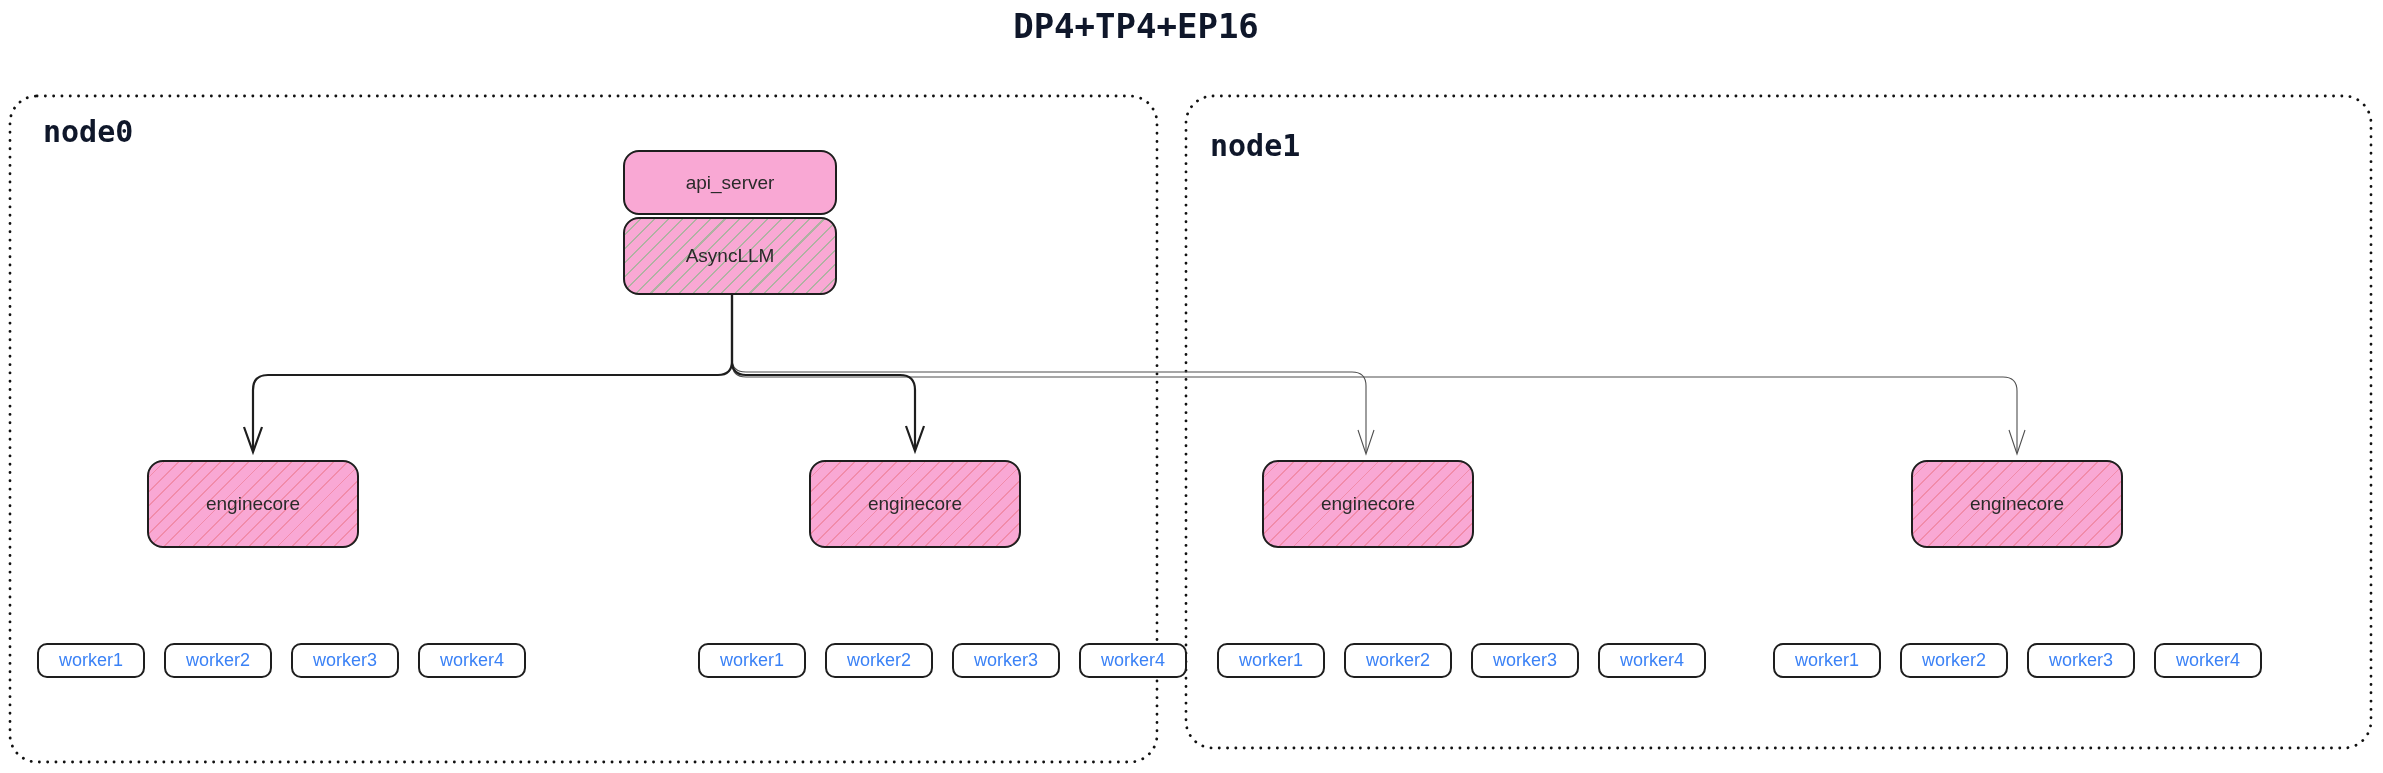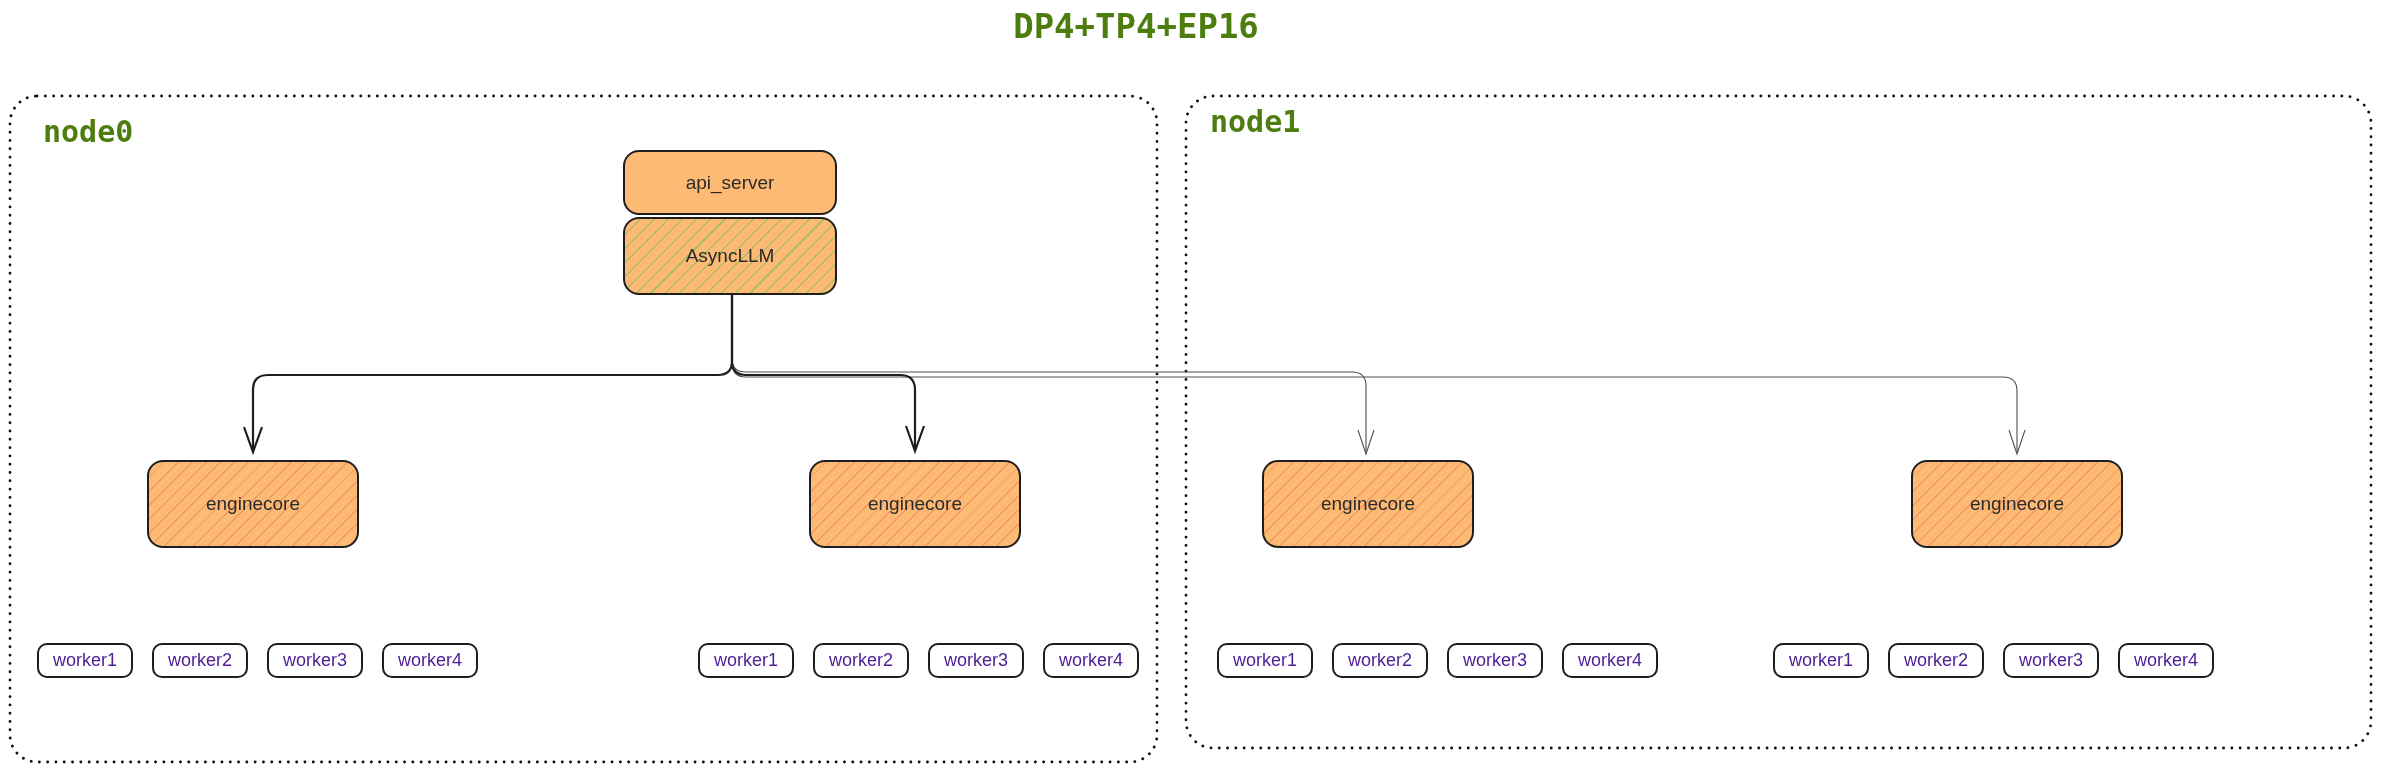--- a/index.html
+++ b/index.html
@@ -1,30 +1,30 @@
 <!DOCTYPE html>
 <html><head>
 <meta charset="utf-8">
 <style>
   html,body{margin:0;padding:0;}
   body{
     width:2383px;height:773px;position:relative;background:#ffffff;
     font-family:"Liberation Sans",sans-serif;overflow:hidden;
   }
   .mono{
-    font-family:"DejaVu Sans Mono",monospace;font-weight:bold;color:#4d7c0f;
+    font-family:"DejaVu Sans Mono",monospace;font-weight:bold;color:#0f172a;
     position:absolute;white-space:nowrap;
   }
   #title{top:6px;left:1136px;transform:translateX(-50%);font-size:34px;}
   #node0-label{top:114px;left:43px;font-size:30px;}
-  #node1-label{top:104px;left:1210px;font-size:30px;}
+  #node1-label{top:128px;left:1210px;font-size:30px;}
   .box{
     position:absolute;box-sizing:border-box;border:2px solid #1e1e1e;
     border-radius:16px;display:flex;align-items:center;justify-content:center;
-    background-color:#fdba74;color:#2a2a2a;font-size:19px;z-index:2;
+    background-color:#f9a8d4;color:#2a2a2a;font-size:19px;z-index:2;
   }
   .hatch-green{
     background-image:repeating-linear-gradient(135deg,
       rgba(64,192,87,0.40) 0px, rgba(64,192,87,0.40) 1.5px,
       transparent 1.5px, transparent 10px);
   }
   .hatch-red{
     background-image:repeating-linear-gradient(135deg,
       rgba(224,73,73,0.30) 0px, rgba(224,73,73,0.30) 1.3px,
       transparent 1.3px, transparent 10px);
@@ -35,24 +35,24 @@
   #enginecore-0{left:147px;}
   #enginecore-1{left:809px;}
   #enginecore-2{left:1262px;}
   #enginecore-3{left:1911px;}
   .wgroup{position:absolute;top:643px;display:flex;gap:19px;z-index:2;}
   #wgroup-0{left:37px;}
   #wgroup-1{left:698px;}
   #wgroup-2{left:1217px;}
   #wgroup-3{left:1773px;}
   .worker{
-    position:relative;box-sizing:border-box;width:96px;height:35px;
+    position:relative;box-sizing:border-box;width:108px;height:35px;
     border:2px solid #1e1e1e;border-radius:10px;background:#fff;
     display:flex;align-items:center;justify-content:center;
-    font-size:18px;color:#4c1d95;text-align:center;
+    font-size:18px;color:#3b82f6;text-align:center;
   }
   #diagram-svg{position:absolute;left:0;top:0;z-index:1;}
 </style>
 </head>
 <body>
 
 <svg id="diagram-svg" width="2383" height="773" viewBox="0 0 2383 773">
 
   <rect x="10" y="96" width="1147" height="666" rx="27" fill="none" stroke="#111111" stroke-width="2.8" stroke-linecap="round" stroke-dasharray="0.1 8.2"></rect>
   <rect x="1186" y="96" width="1185" height="652" rx="27" fill="none" stroke="#111111" stroke-width="2.8" stroke-linecap="round" stroke-dasharray="0.1 8.2"></rect>

